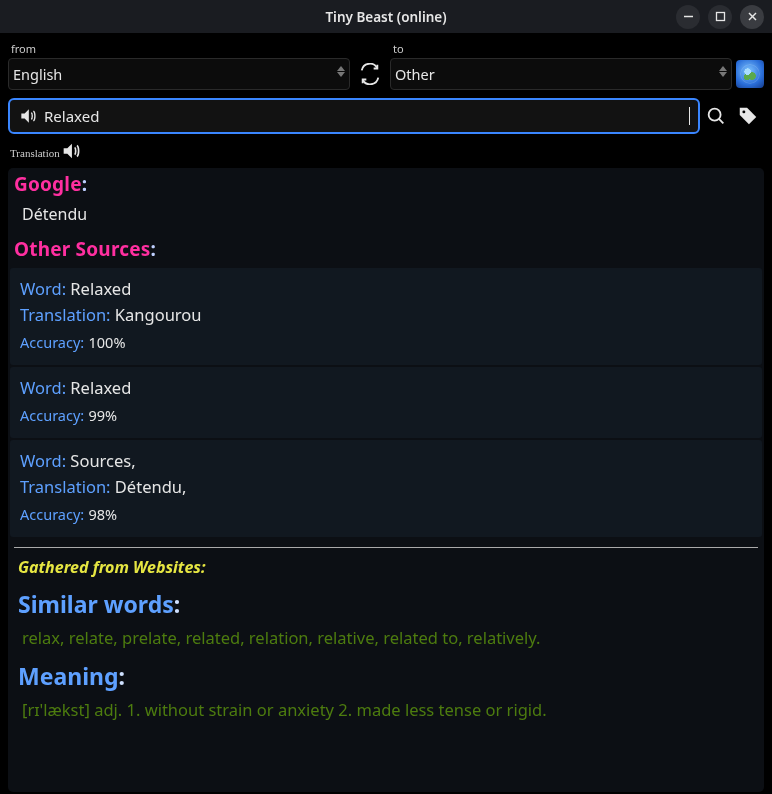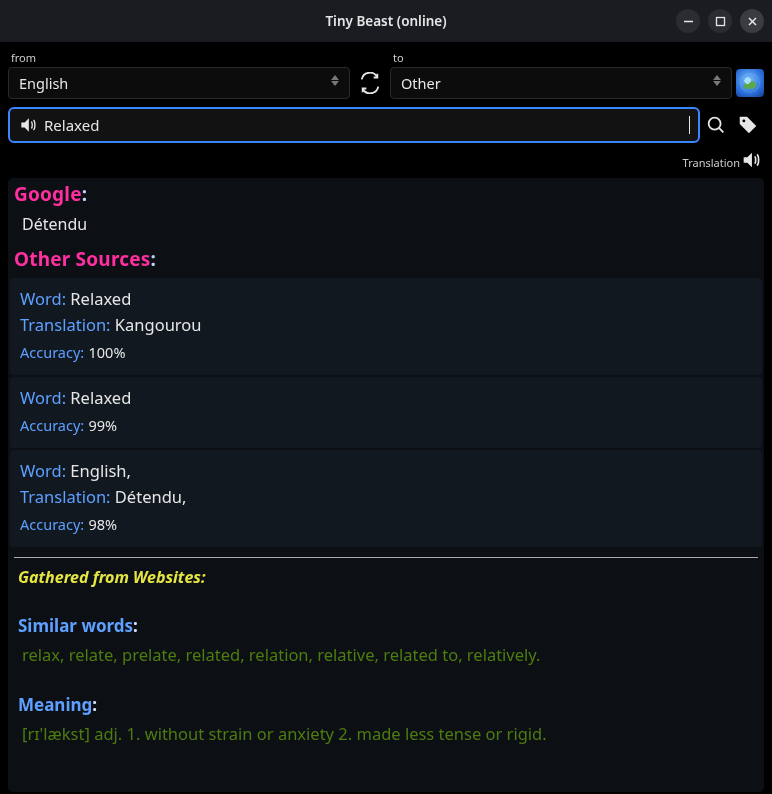--- a/index.html
+++ b/index.html
@@ -7,21 +7,21 @@
     background: #1a1c21;
     font-family: system-ui, -apple-system, sans-serif;
     width: 772px;
     height: 794px;
     overflow: hidden;
     color: #e6e6e6;
     display: flex;
     flex-direction: column;
   }
   .titlebar {
-    height: 42px;
+    height: 33px;
     display: flex;
     align-items: center;
     justify-content: center;
     background: #1a1c21;
     position: relative;
     font-size: 13.5px;
     font-weight: 600;
     color: #e6e6e6;
   }
   .win-controls {
@@ -57,21 +57,21 @@
   .lang-col { flex:1; display:flex; flex-direction:column; gap:2px; }
   .small-label { font-size:11px; color:#ccc; padding-left:3px; }
   .select {
     height: 32px;
     background:#0c0c0c;
     border:1px solid #2a2a2a;
     border-radius:4px;
     display:flex;
     align-items:center;
     justify-content:space-between;
-    padding:0 10px;
+    padding:0 4px;
     font-size:14.5px;
     color:#e6e6e6;
   }
   .chev { width:0;height:0;border-left:4px solid transparent;border-right:4px solid transparent;border-top:5px solid #777; position:relative;}
   .chev::after{content:"";position:absolute;left:-4px;top:-11px;border-left:4px solid transparent;border-right:4px solid transparent;border-bottom:5px solid #777;}
   .swap-btn {
     width:32px;height:32px;
     display:flex;align-items:center;justify-content:center;
     background:#000;border-radius:4px;
     align-self:flex-end;
@@ -104,21 +104,21 @@
   }
   .speak-icon svg{width:20px;height:20px;display:block;}
   .search-input {
     flex:1;background:transparent;border:none;outline:none;color:#e6e6e6;font-size:15px;
   }
   .caret{width:1px;height:18px;background:#e6e6e6;}
   .search-btn, .tag-btn {
     width:32px;height:36px;display:flex;align-items:center;justify-content:center;
   }
   .search-btn svg,.tag-btn svg{width:22px;height:22px;}
-  .trans-label-row{display:flex;align-items:center;justify-content:flex-end;margin-top:4px;padding:0 2px;}
+  .trans-label-row{display:flex;align-items:center;justify-content:flex-start;margin-top:4px;padding:0 2px;font-family:Liberation Serif, serif;}
   .trans-label{font-size:11px;color:#ccc;}
   .speak-res svg{width:22px;height:22px;}
   .results{
     flex:1;
     overflow:hidden;
     background:#0c0f14;
     border-radius:5px;
     padding: 0 0 0 0;
   }
   .hdr-pink{
@@ -144,21 +144,21 @@
   }
   .card .k{color:#5ea0ff;}
   .card .acc{color:#5ea0ff;font-size:14.5px;}
   .card .accv{color:#e6e6e6;font-size:14.5px;}
   hr.sep{border:none;border-top:1px solid #aaa;margin:4px 6px;}
   .web-hdr{
     color:#e6e642;font-style:italic;font-weight:700;font-size:16px;
     padding:4px 10px 6px 10px;
   }
   .web-sec-hdr{
-    color:#5ea0ff;font-weight:700;font-size:17px;padding:4px 0 2px 10px;margin-top:16px;
+    color:#5ea0ff;font-weight:700;font-size:23px;padding:4px 0 2px 10px;
   }
   .web-sec-hdr .colon{color:#cfe0ff;}
   .web-text{color:#4d7c0f;font-size:16.5px;padding:4px 10px 6px 14px;line-height:1.45;}
   .version{
     text-align:right;
     font-size:12px;
     text-decoration:underline;
     color:#e6e6e6;
     padding:2px 6px 2px 0;
   }
@@ -262,21 +262,21 @@
       <div class="card">
         <div><span class="k">Word:</span> <span>Relaxed</span></div>
         <div><span class="k">Translation:</span> <span>Kangourou</span></div>
         <div><span class="acc">Accuracy:</span> <span class="accv">100%</span></div>
       </div>
       <div class="card">
         <div><span class="k">Word:</span> <span>Relaxed</span></div>
         <div><span class="acc">Accuracy:</span> <span class="accv">99%</span></div>
       </div>
       <div class="card">
-        <div><span class="k">Word:</span> <span>English,</span></div>
+        <div><span class="k">Word:</span> <span>Sources,</span></div>
         <div><span class="k">Translation:</span> <span>Détendu,</span></div>
         <div><span class="acc">Accuracy:</span> <span class="accv">98%</span></div>
       </div>
     </div>
 
     <hr class="sep">
 
     <div class="web-hdr">Gathered from Websites:</div>
 
     <div class="web-sec-hdr"><span>Similar words</span><span class="colon">:</span></div>

